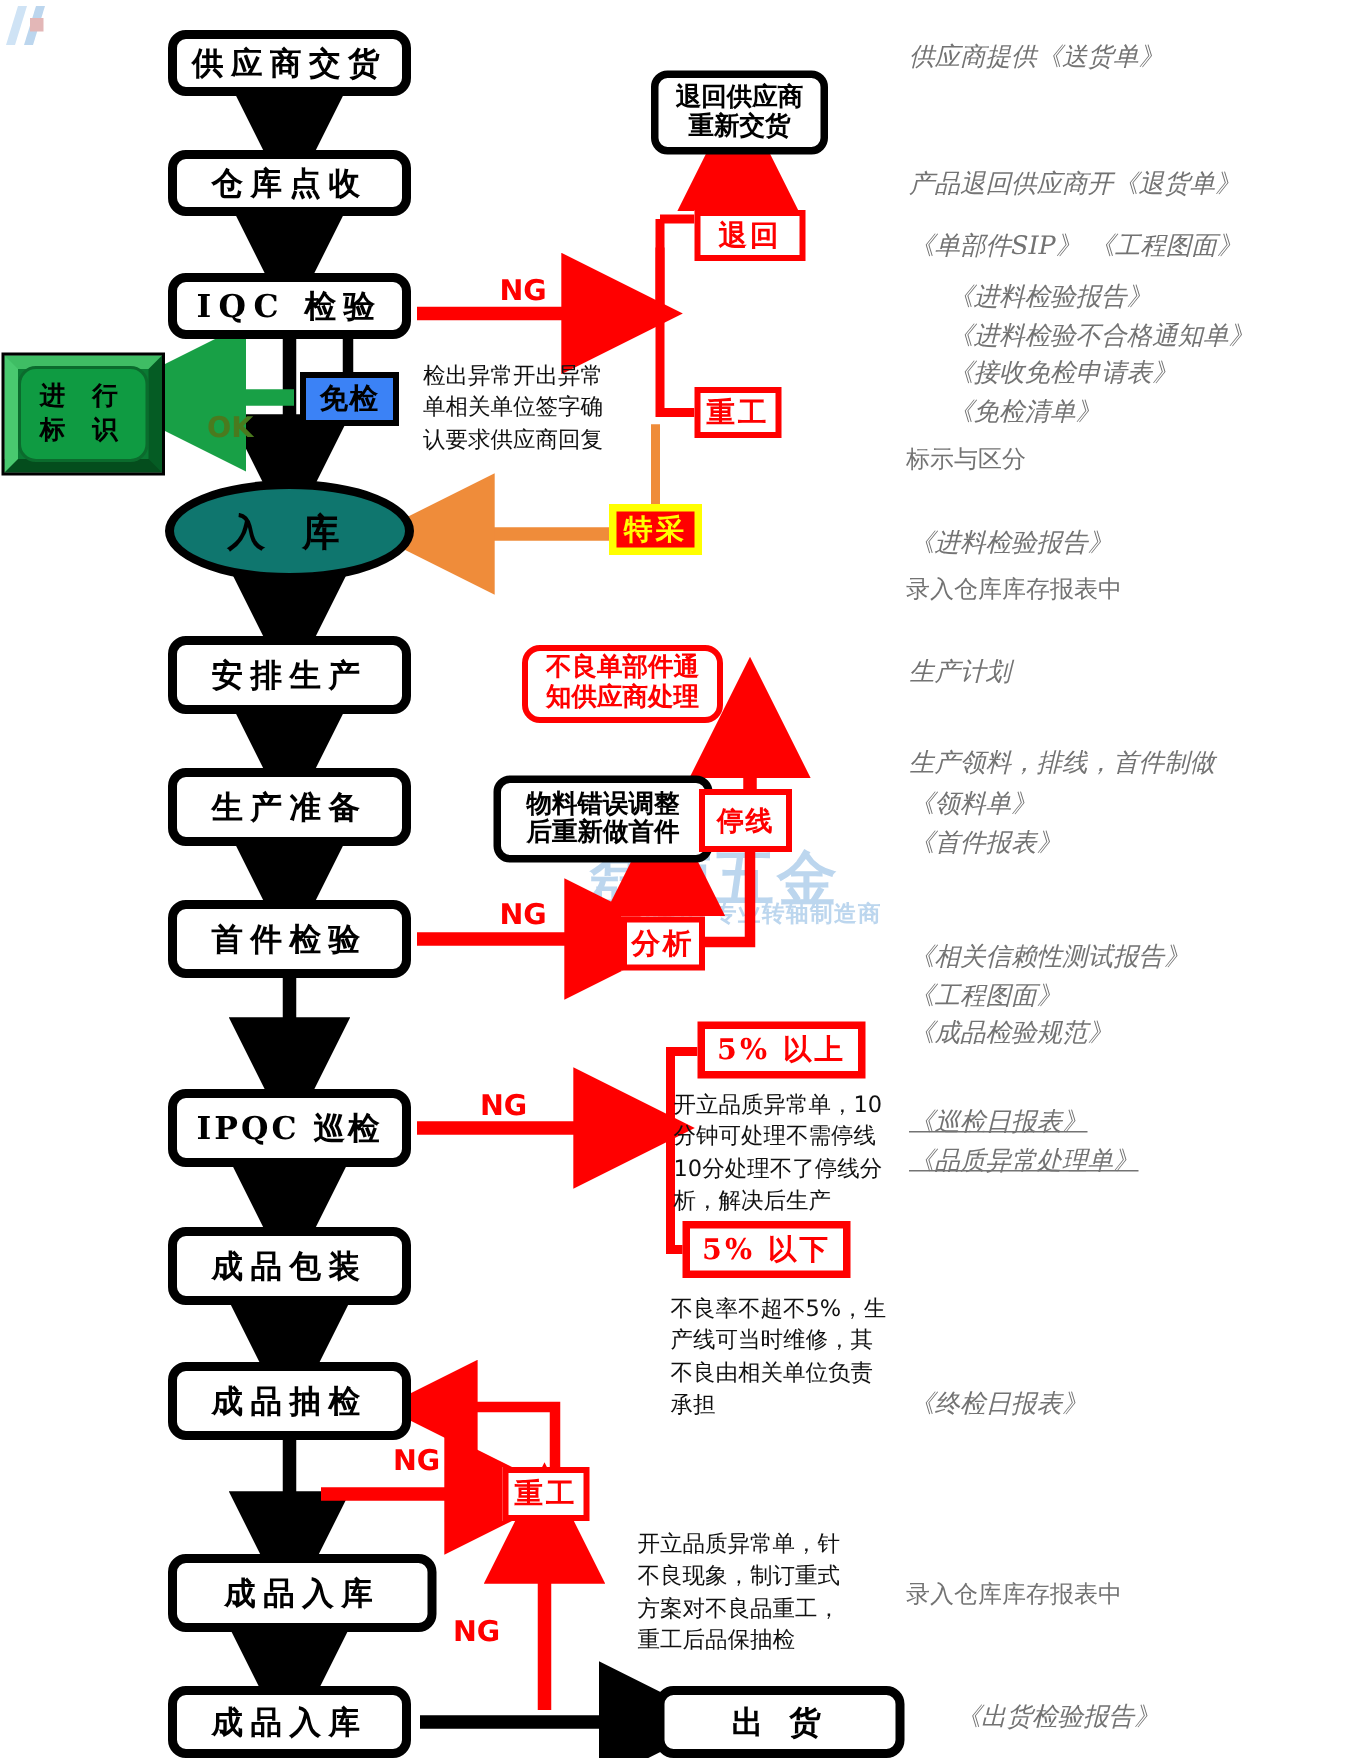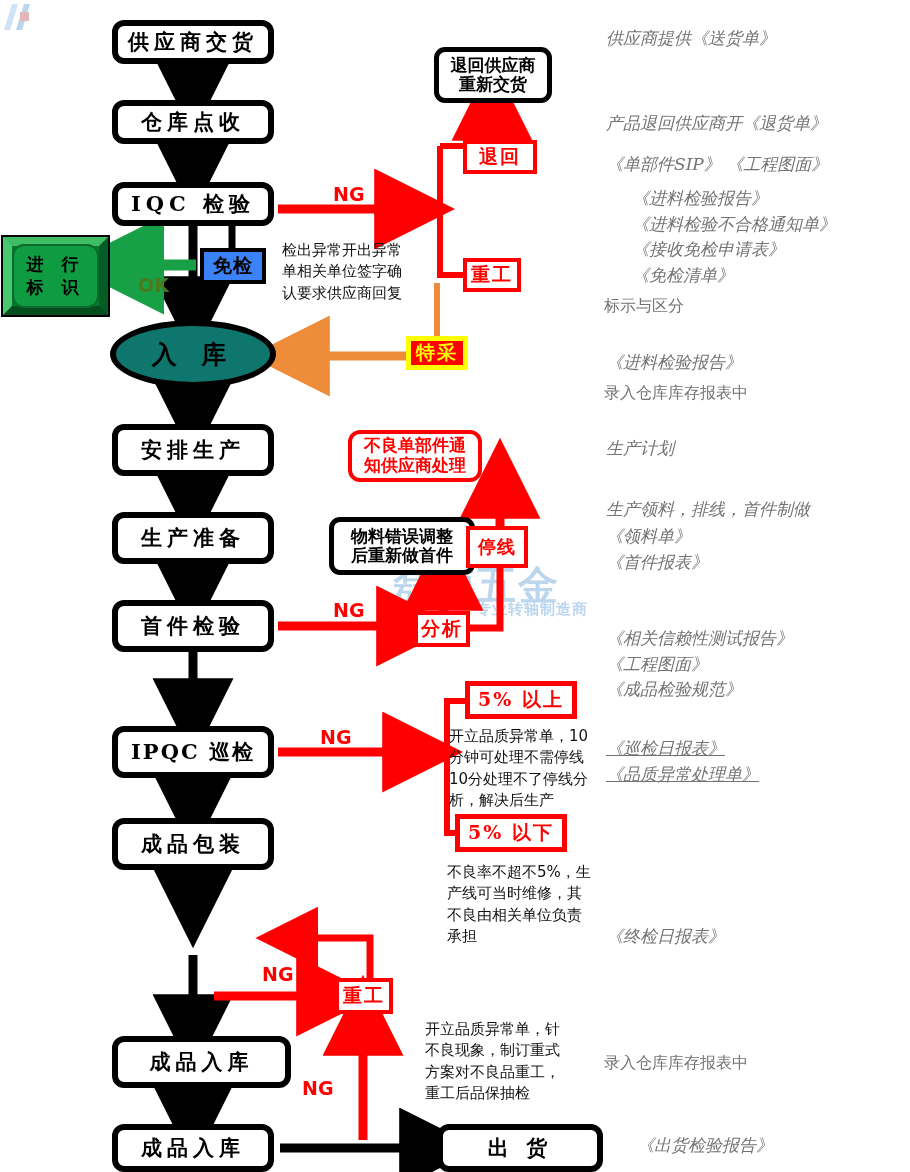--- a/index.html
+++ b/index.html
@@ -201,20 +201,23 @@
   </div>
 
   <div class="node proc tight" style="left:112px;top:726px;width:162px;height:52px;">
     <span>IPQC 巡检</span>
   </div>
 
   <div class="node proc" style="left:112px;top:818px;width:162px;height:52px;">
     <span>成品包装</span>
   </div>
 
+  <div class="node proc" style="left:112px;top:908px;width:162px;height:52px;">
+    <span>成品抽检</span>
+  </div>
 
   <div class="node proc" style="left:112px;top:1036px;width:179px;height:52px;">
     <span>成品入库</span>
   </div>
 
   <div class="node proc" style="left:112px;top:1124px;width:162px;height:48px;">
     <span>成品入库</span>
   </div>
 
   <div class="node proc" style="left:437px;top:1124px;width:166px;height:48px;">

